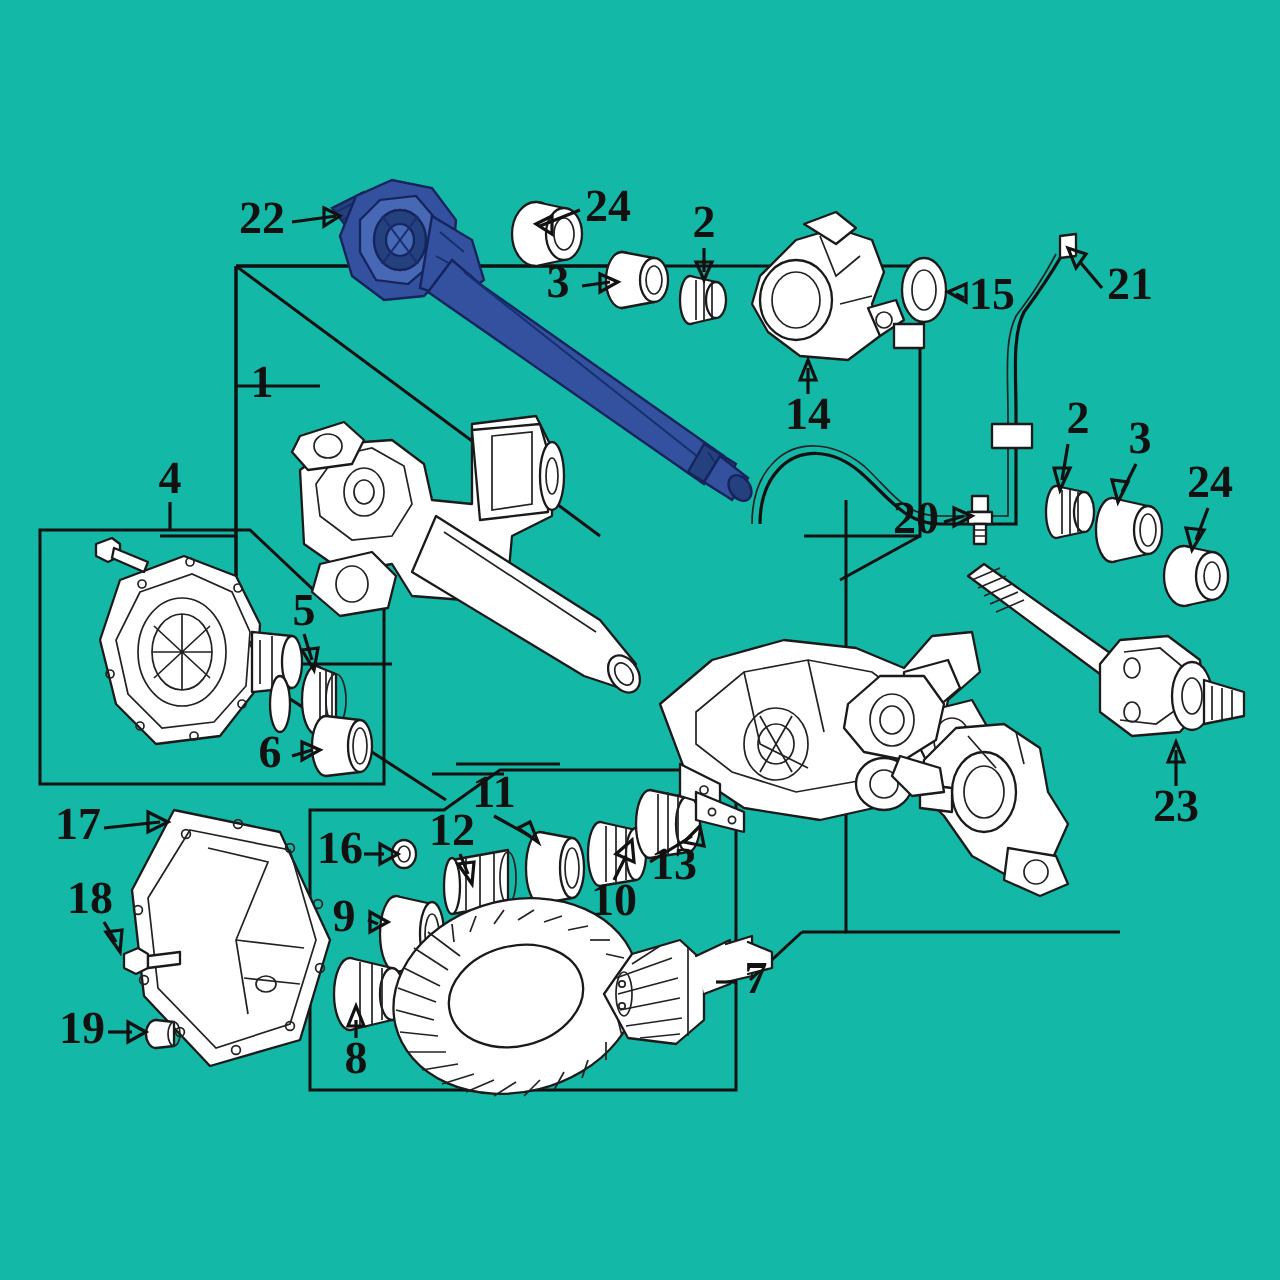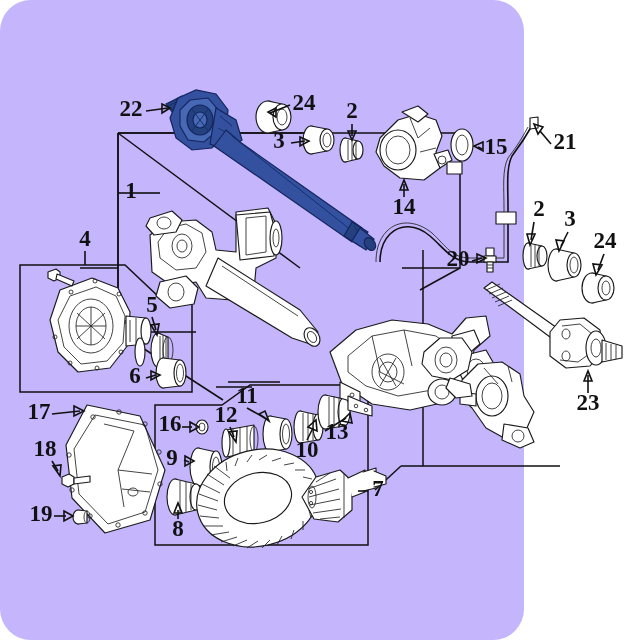--- a/index.html
+++ b/index.html
@@ -1,18 +1,18 @@
 <!DOCTYPE html>
 <html><head>
 <meta charset="utf-8">
 <style>
   html,body{margin:0;padding:0;background:#ffffff;}
   body{width:640px;height:640px;overflow:hidden;
        font-family:"Liberation Serif",serif;}
-  #stage{position:relative;width:524px;height:640px;background:#c4b5fd;border-radius:31px;}
+  #stage{position:relative;width:640px;height:640px;background:#14b8a6;}
   svg#diagram{position:absolute;top:0;left:0;width:640px;height:640px;}
   .lbl{font-family:"Liberation Serif",serif;font-weight:700;fill:#111;
        font-size:23px;text-anchor:middle;dominant-baseline:middle;}
   .ln{fill:none;stroke:#111;stroke-width:1.6;}
   .panel{fill:none;stroke:#111;stroke-width:1.5;}
   .ptf{fill:#ffffff;stroke:#1a1a1a;stroke-width:1.15;stroke-linejoin:round;stroke-linecap:round;}
   .thin{fill:none;stroke:#222;stroke-width:0.85;}
   .hl{fill:#33519f;stroke:#15255c;stroke-width:1.2;}
   .hl2{fill:#24407f;stroke:#15255c;stroke-width:1.2;}
   .hl3{fill:#4668b5;stroke:#15255c;stroke-width:1.1;}

